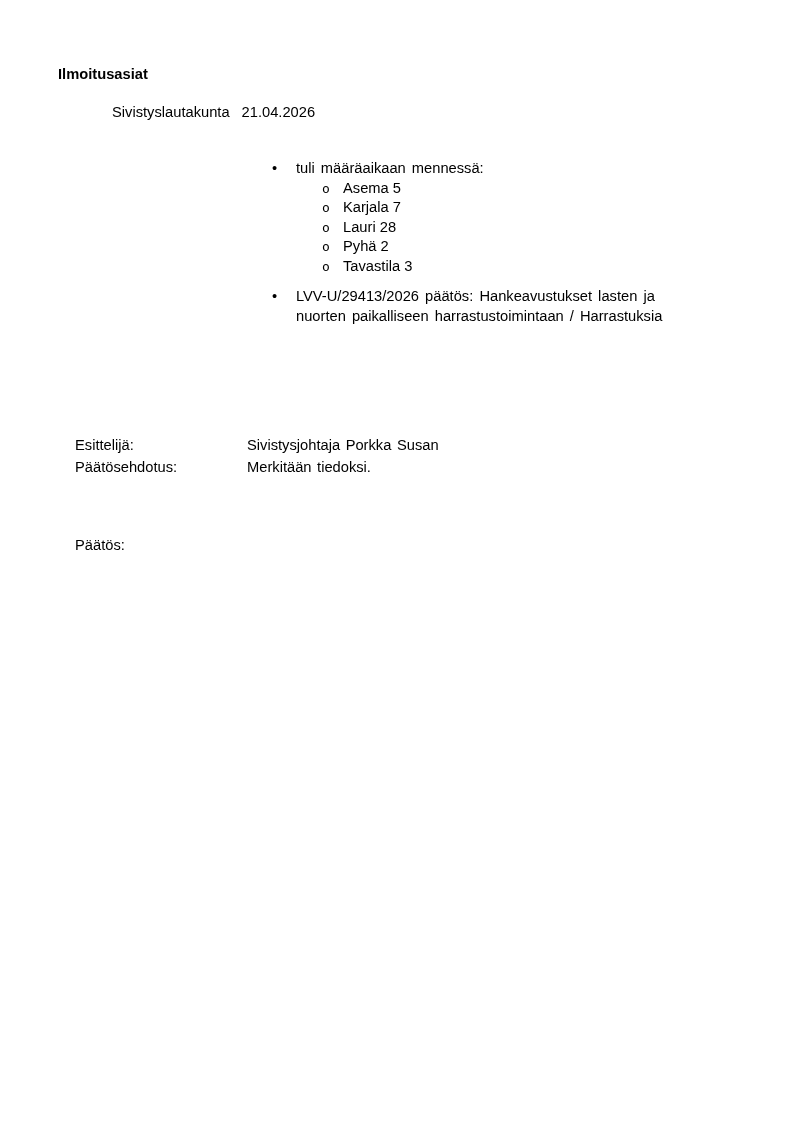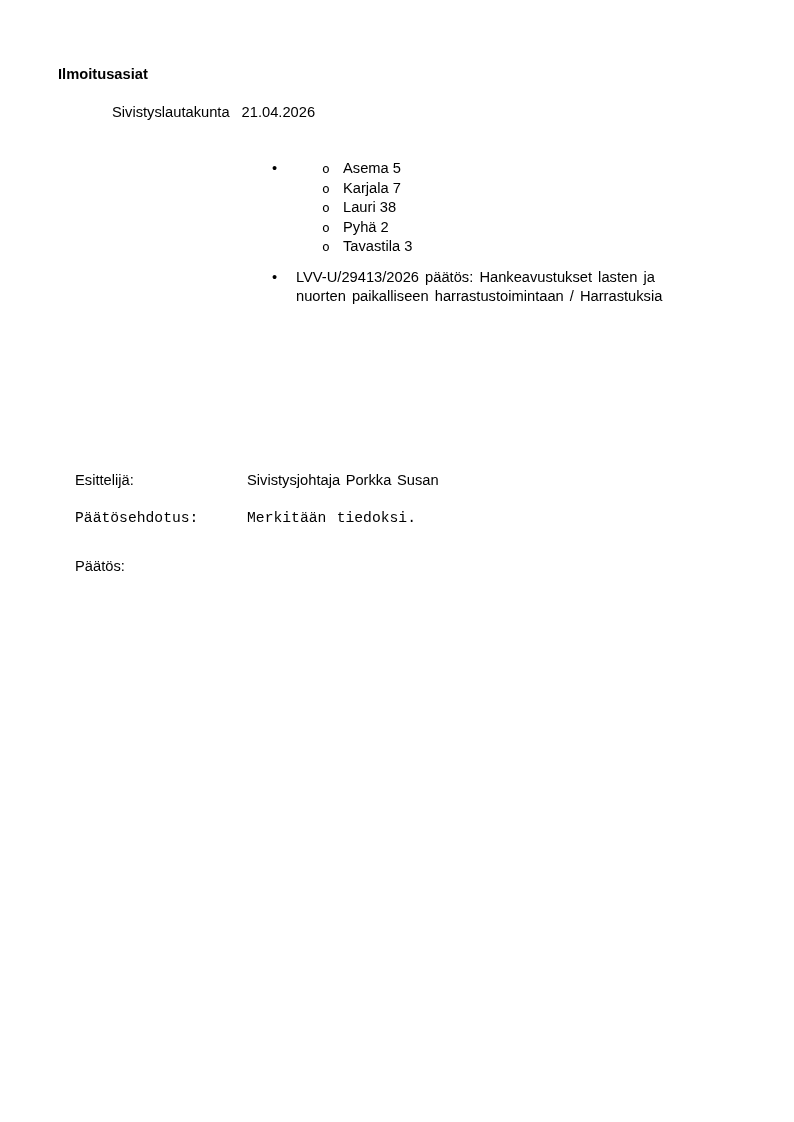--- a/index.html
+++ b/index.html
@@ -70,61 +70,61 @@
     width: 21px;
     flex: 0 0 21px;
     font-family: "DejaVu Sans Mono", monospace;
     font-size: 13px;
   }
   .footer-row {
     position: absolute;
     left: 75px;
   }
   .footer-row.row-0 { top: 436px; }
-  .footer-row.row-1 { top: 474px; font-family: Liberation Mono, monospace; }
+  .footer-row.row-1 { top: 458px; }
   .footer-row.row-2 { top: 536px; }
   .footer-label {
     display: inline-block;
     width: 172px;
   }
   .footer-value {
     display: inline-block;
     word-spacing: 1.5px;
-    margin-top: 35px;
   }
 </style>
 </head>
 <body>
 
 <div class="page">
 
   <div class="heading">Ilmoitusasiat</div>
 
   <div class="meeting-row">
     <span class="committee">Sivistyslautakunta</span><span>21.04.2026</span>
   </div>
 
   <div class="notices">
 
     <div class="bullet-item">
       <span class="bullet">•</span>
       <div class="bullet-body">
+        <div class="line">tuli määräaikaan mennessä:</div>
 
         <div class="sub-list">
           <div class="sub-item">
             <span class="sub-bullet">o</span>
             <span>Asema 5</span>
           </div>
           <div class="sub-item">
             <span class="sub-bullet">o</span>
             <span>Karjala 7</span>
           </div>
           <div class="sub-item">
             <span class="sub-bullet">o</span>
-            <span>Lauri 38</span>
+            <span>Lauri 28</span>
           </div>
           <div class="sub-item">
             <span class="sub-bullet">o</span>
             <span>Pyhä 2</span>
           </div>
           <div class="sub-item">
             <span class="sub-bullet">o</span>
             <span>Tavastila 3</span>
           </div>
         </div>

